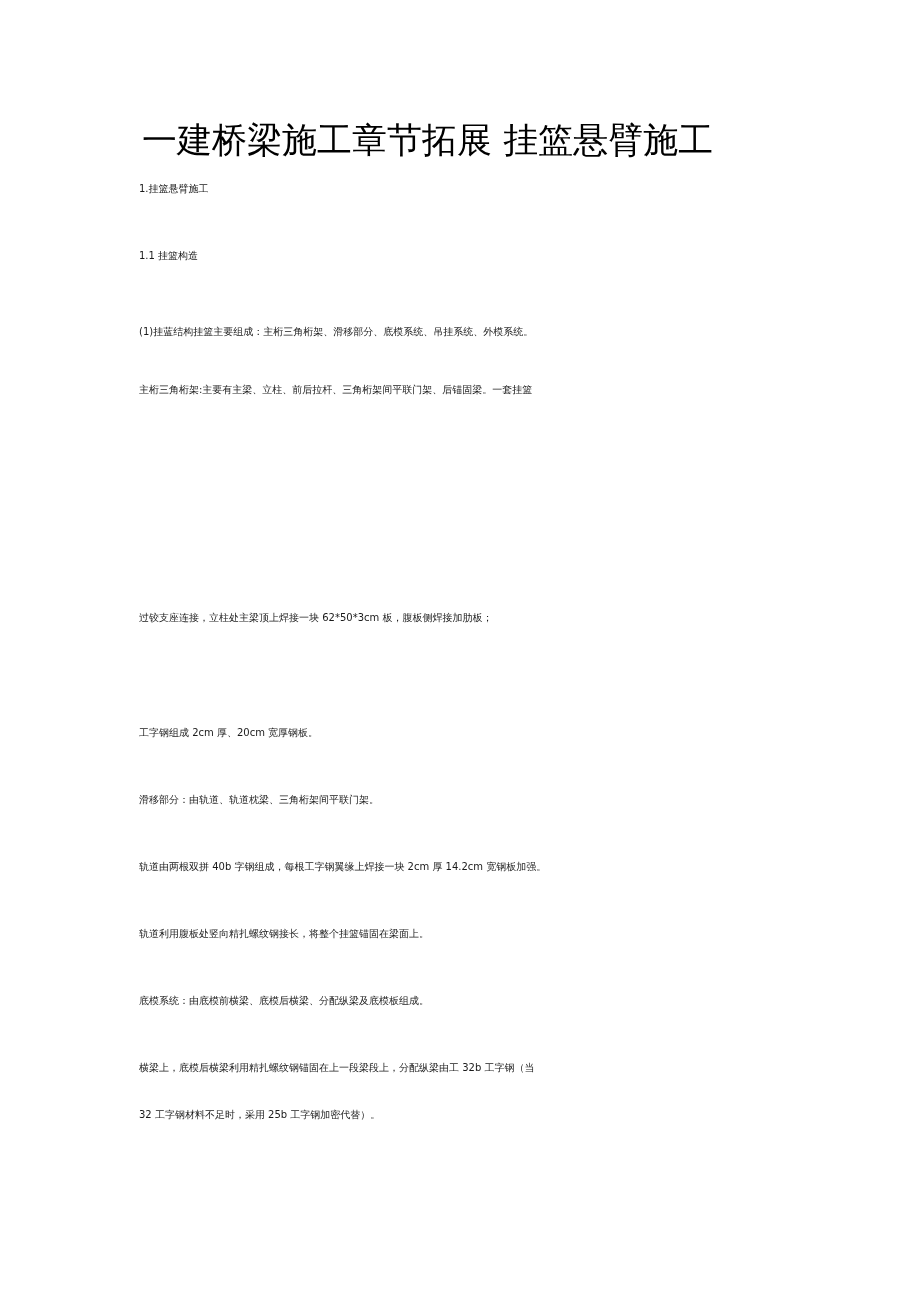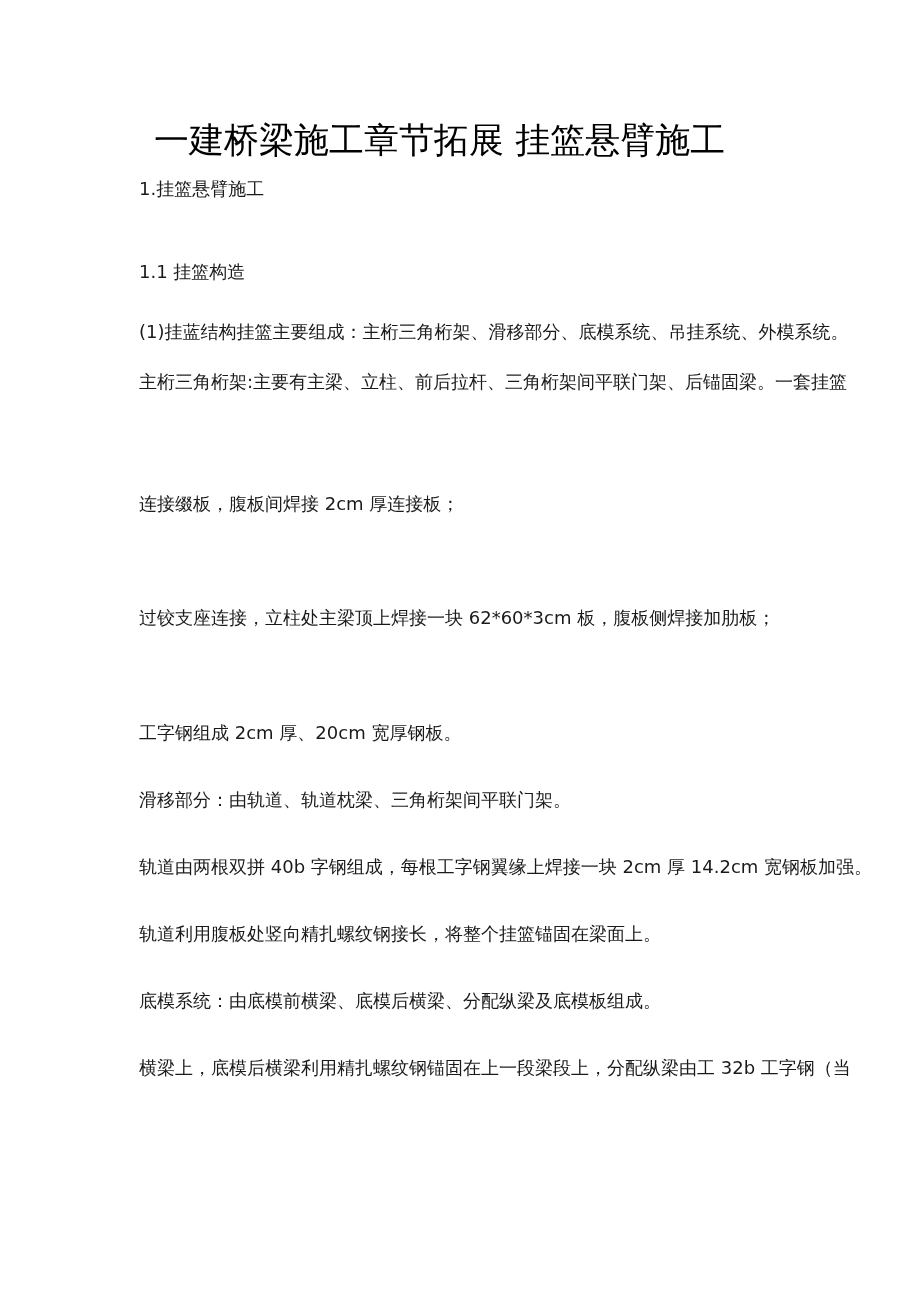--- a/index.html
+++ b/index.html
@@ -17,71 +17,70 @@
     }
     .page {
       position: absolute;
       left: 139px;
       top: 0;
       width: 650px;
     }
     .title {
       position: absolute;
       top: 116px;
-      left: 15px;
+      left: 3px;
       margin: 0;
       font-family: "DejaVu Serif", "Liberation Serif", serif;
       font-weight: normal;
       font-size: 35px;
       line-height: 48px;
       white-space: nowrap;
       color: #000000;
       letter-spacing: 0px;
     }
     .para {
       position: absolute;
       left: 0;
       margin: 0;
-      font-size: 18px;
+      font-size: 10px;
       line-height: 47px;
       width: 650px;
       color: #1a1a1a;
       text-align: justify;
       text-align-last: left;
     }
     .para span { display: block; white-space: nowrap; }
   </style>
 </head>
 <body>
 
 <div class="page">
   <h1 class="title">一建桥梁施工章节拓展  挂篮悬臂施工</h1>
 
   <p class="para" style="top:165px">
     <span>1.挂篮悬臂施工</span>
   </p>
 
-  <p class="para" style="top:248px">
+  <p class="para" style="top:232px">
     <span>1.1 挂篮构造</span>
   </p>
 
   <p class="para" style="top:308px">
     <span>(1)挂蓝结构挂篮主要组成：主桁三角桁架、滑移部分、底模系统、吊挂系统、外模系统。</span>
   </p>
 
-  <p class="para" style="top:358px">
+  <p class="para" style="top:366px">
     <span>主桁三角桁架:主要有主梁、立柱、前后拉杆、三角桁架间平联门架、后锚固梁。一套挂篮</span>
   </p>
 
   <p class="para" style="top:480px">
-    <span>连接缀板，腹板间焊接 2cm 厚连接板；</span>
   </p>
 
   <p class="para" style="top:594px">
-    <span>过铰支座连接，立柱处主梁顶上焊接一块 62*60*3cm 板，腹板侧焊接加肋板；</span>
+    <span>过铰支座连接，立柱处主梁顶上焊接一块 62*50*3cm 板，腹板侧焊接加肋板；</span>
   </p>
 
   <p class="para" style="top:709px">
     <span>工字钢组成 2cm 厚、20cm 宽厚钢板。</span>
   </p>
 
   <p class="para" style="top:776px">
     <span>滑移部分：由轨道、轨道枕梁、三角桁架间平联门架。</span>
   </p>
 
@@ -92,14 +91,15 @@
   <p class="para" style="top:910px">
     <span>轨道利用腹板处竖向精扎螺纹钢接长，将整个挂篮锚固在梁面上。</span>
   </p>
 
   <p class="para" style="top:977px">
     <span>底模系统：由底模前横梁、底模后横梁、分配纵梁及底模板组成。</span>
   </p>
 
   <p class="para" style="top:1044px">
     <span>横梁上，底模后横梁利用精扎螺纹钢锚固在上一段梁段上，分配纵梁由工 32b 工字钢（当</span>
+    <span>32 工字钢材料不足时，采用 25b 工字钢加密代替）。</span>
   </p>
 </div>
 
 </body></html>

